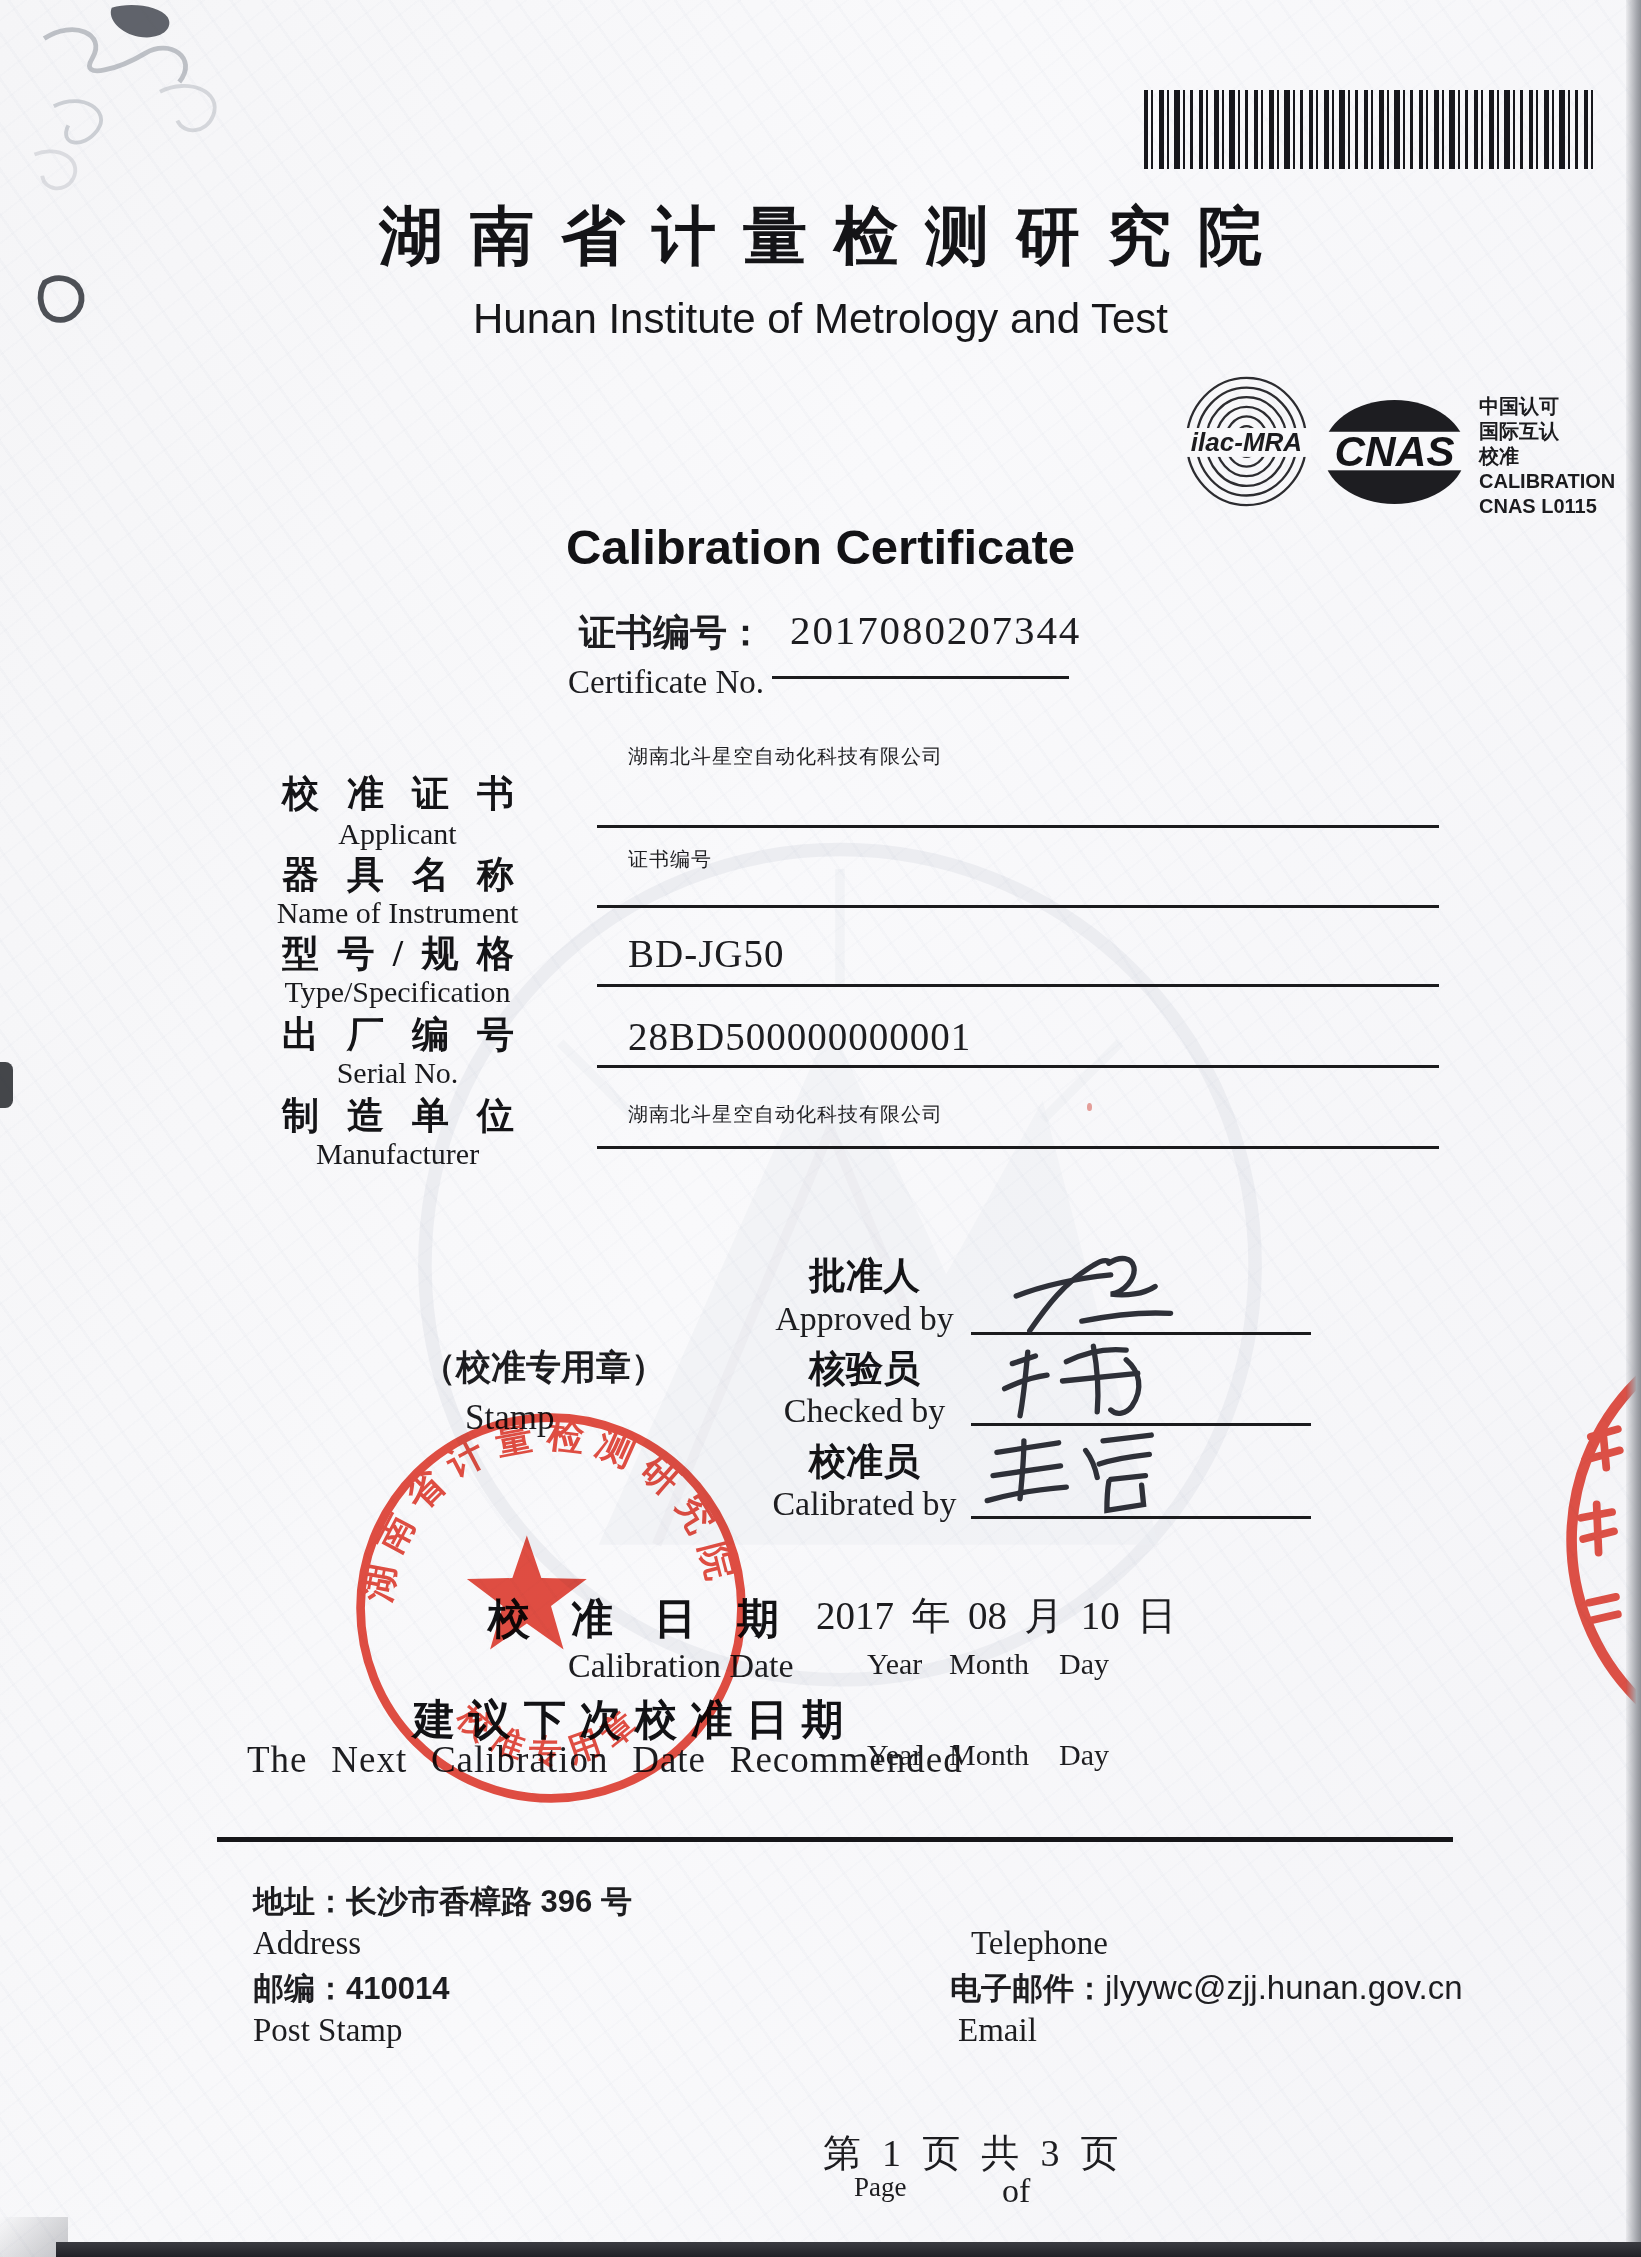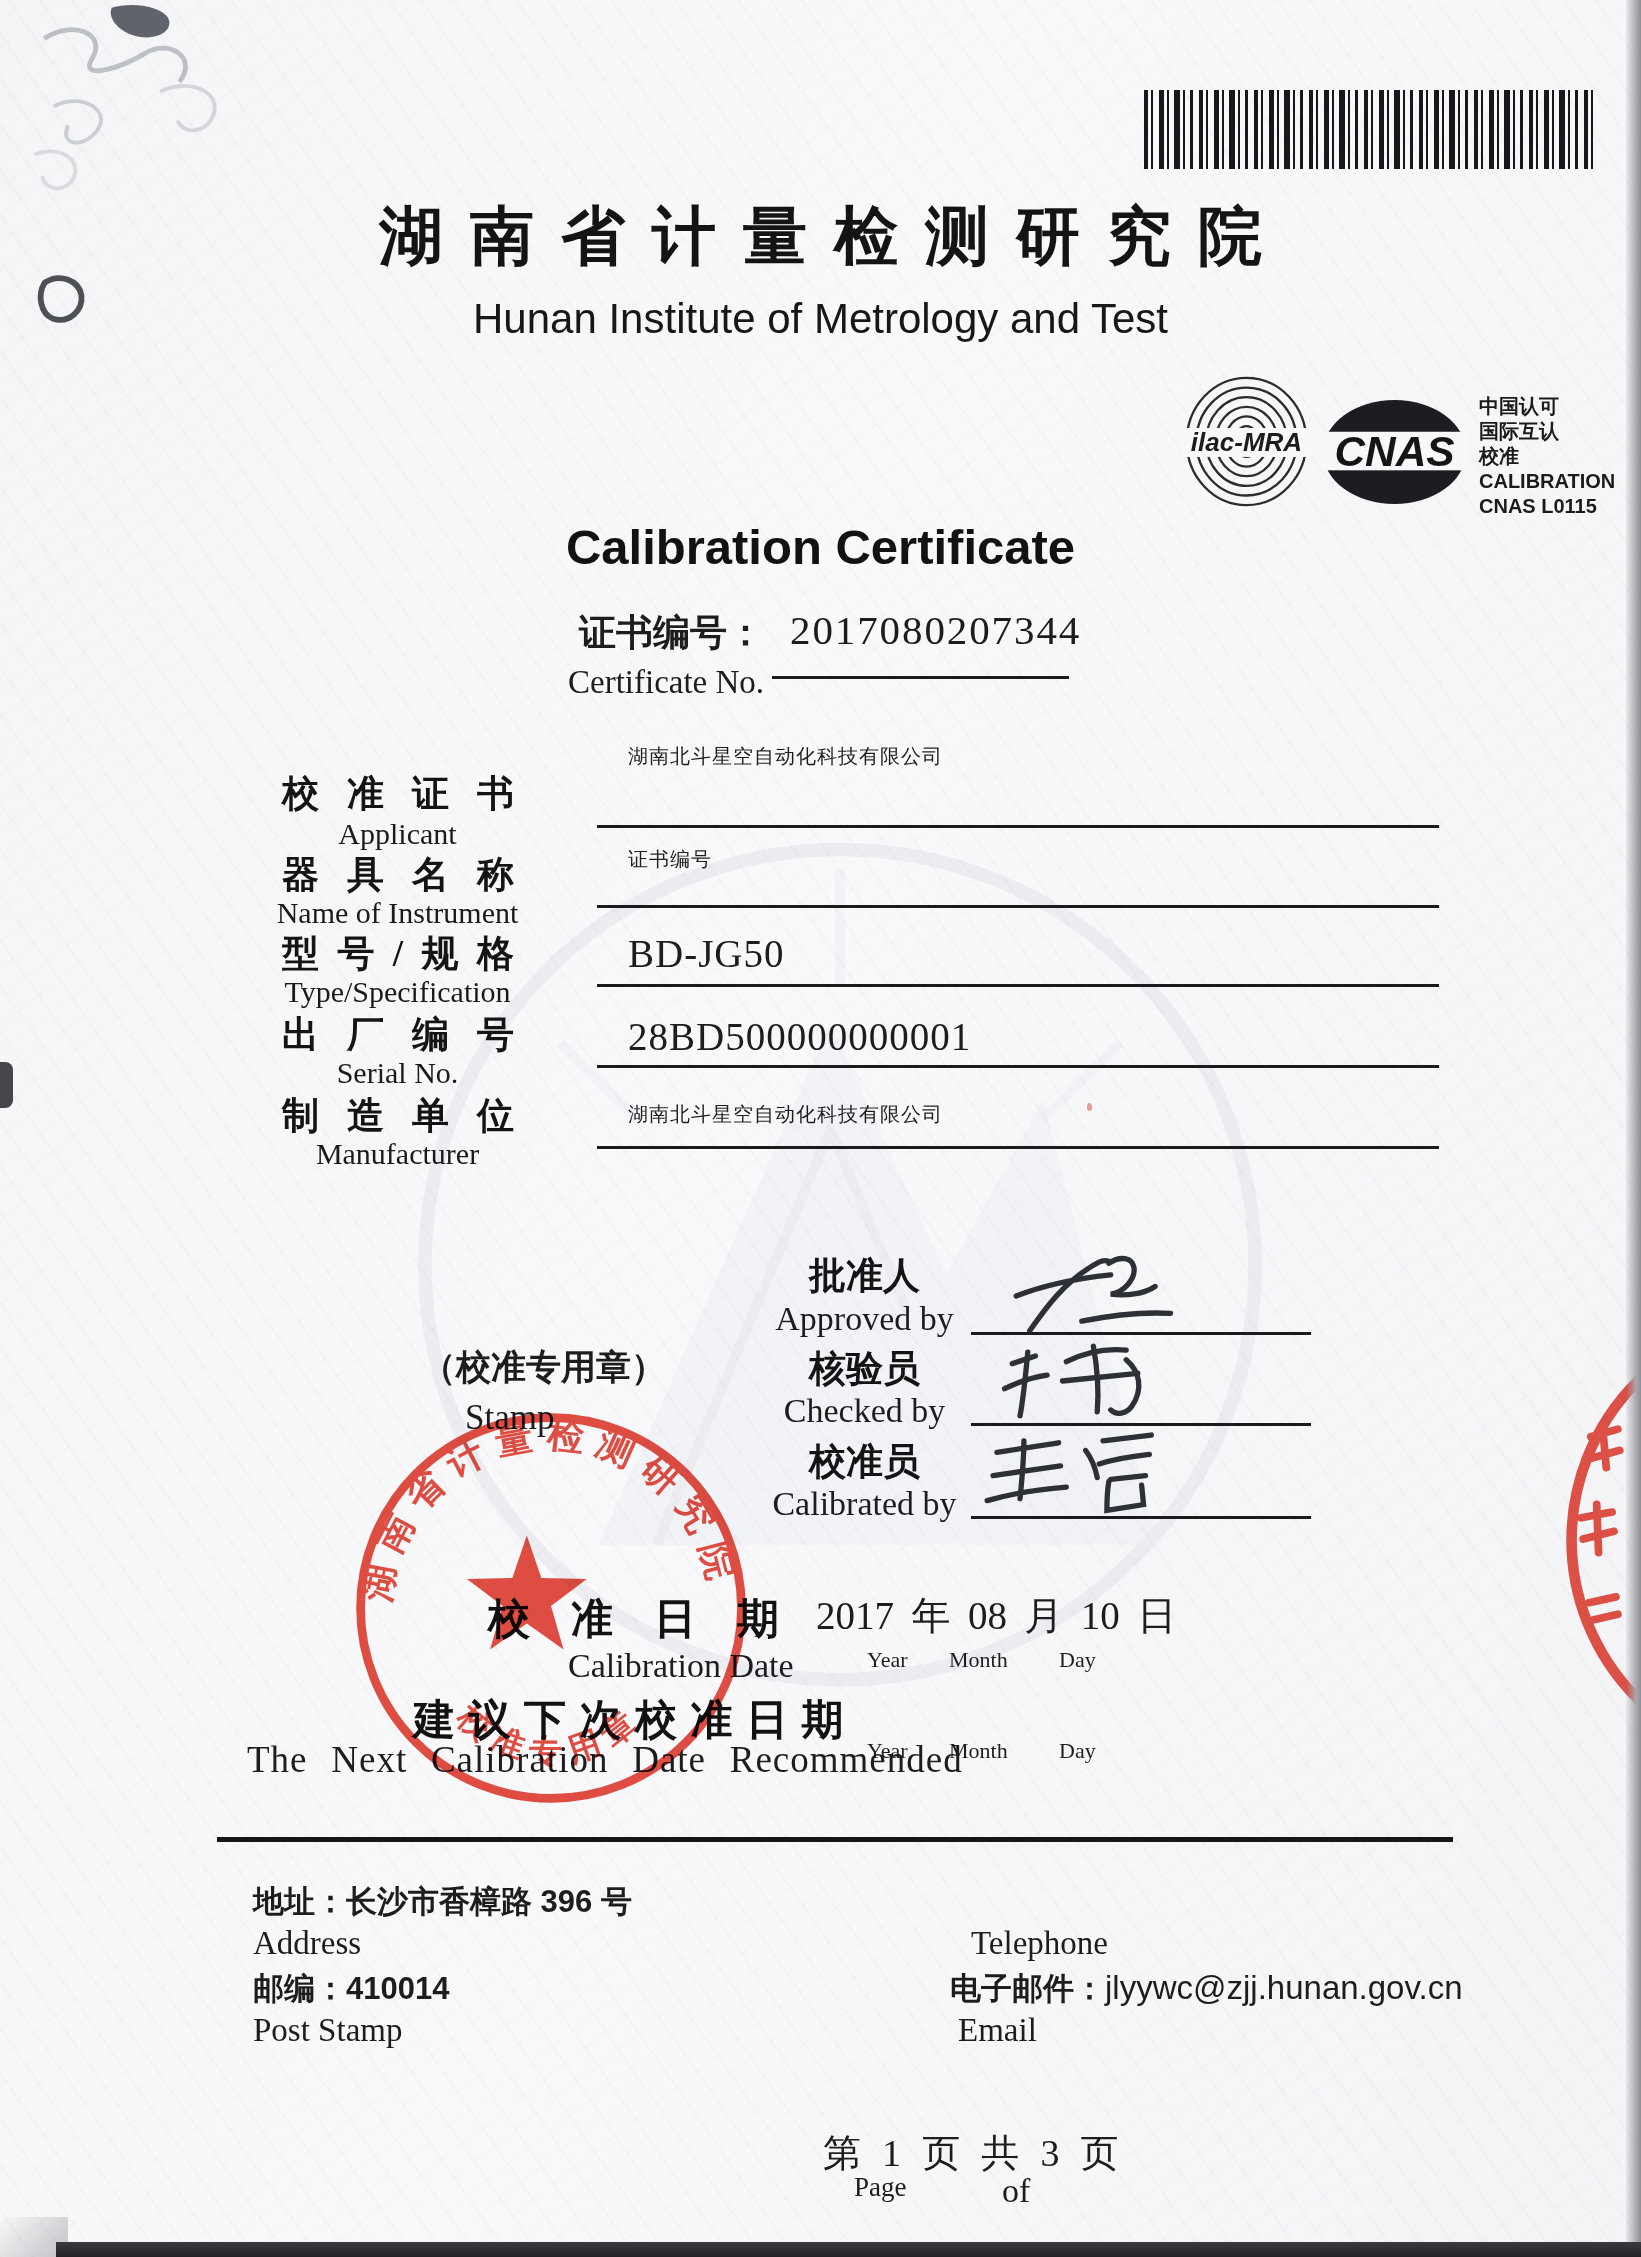--- a/index.html
+++ b/index.html
@@ -56,21 +56,21 @@
   .slabel-cn { left:763px; width:203px; text-align:center; font-size:37px; font-weight:600; color:#141417; }
   .slabel-en { left:734px; width:261px; text-align:center; font-size:34px; }
   .sline { left:971px; width:340px; height:2.9px; background:#1b1b1d; }
 
   .stampnote-cn { left:421px; top:1344px; font-size:35px; font-weight:600; }
   .stampnote-en { left:465px; top:1398px; font-size:35px; }
 
   .caldate-cn { left:488px; top:1591px; font-size:42px; font-weight:700; letter-spacing:41px; white-space:nowrap; color:#121215; }
   .caldate-en { left:568px; top:1647px; font-size:34px; }
   .caldate-val { left:816px; top:1589px; font-size:39px; word-spacing:7.7px; white-space:nowrap; }
-  .ymd { font-size:22px; }
+  .ymd { font-size:30px; }
   .nextdate-cn { left:413px; top:1692px; font-size:42px; font-weight:700; letter-spacing:13.5px; white-space:nowrap; color:#121215; }
   .nextdate-en { left:247px; top:1738px; font-size:37px; letter-spacing:1px; word-spacing:13.5px; white-space:nowrap; }
 
   .rule { left:217px; top:1837px; width:1236px; height:4.8px; background:#161619; }
 
   .foot-cn { font-size:31px; font-weight:600; white-space:nowrap; }
   .foot-en { font-size:33px; white-space:nowrap; }
 
   .pagerow-cn { left:823px; top:2128px; font-size:38px; word-spacing:11.6px; white-space:nowrap; }
 

